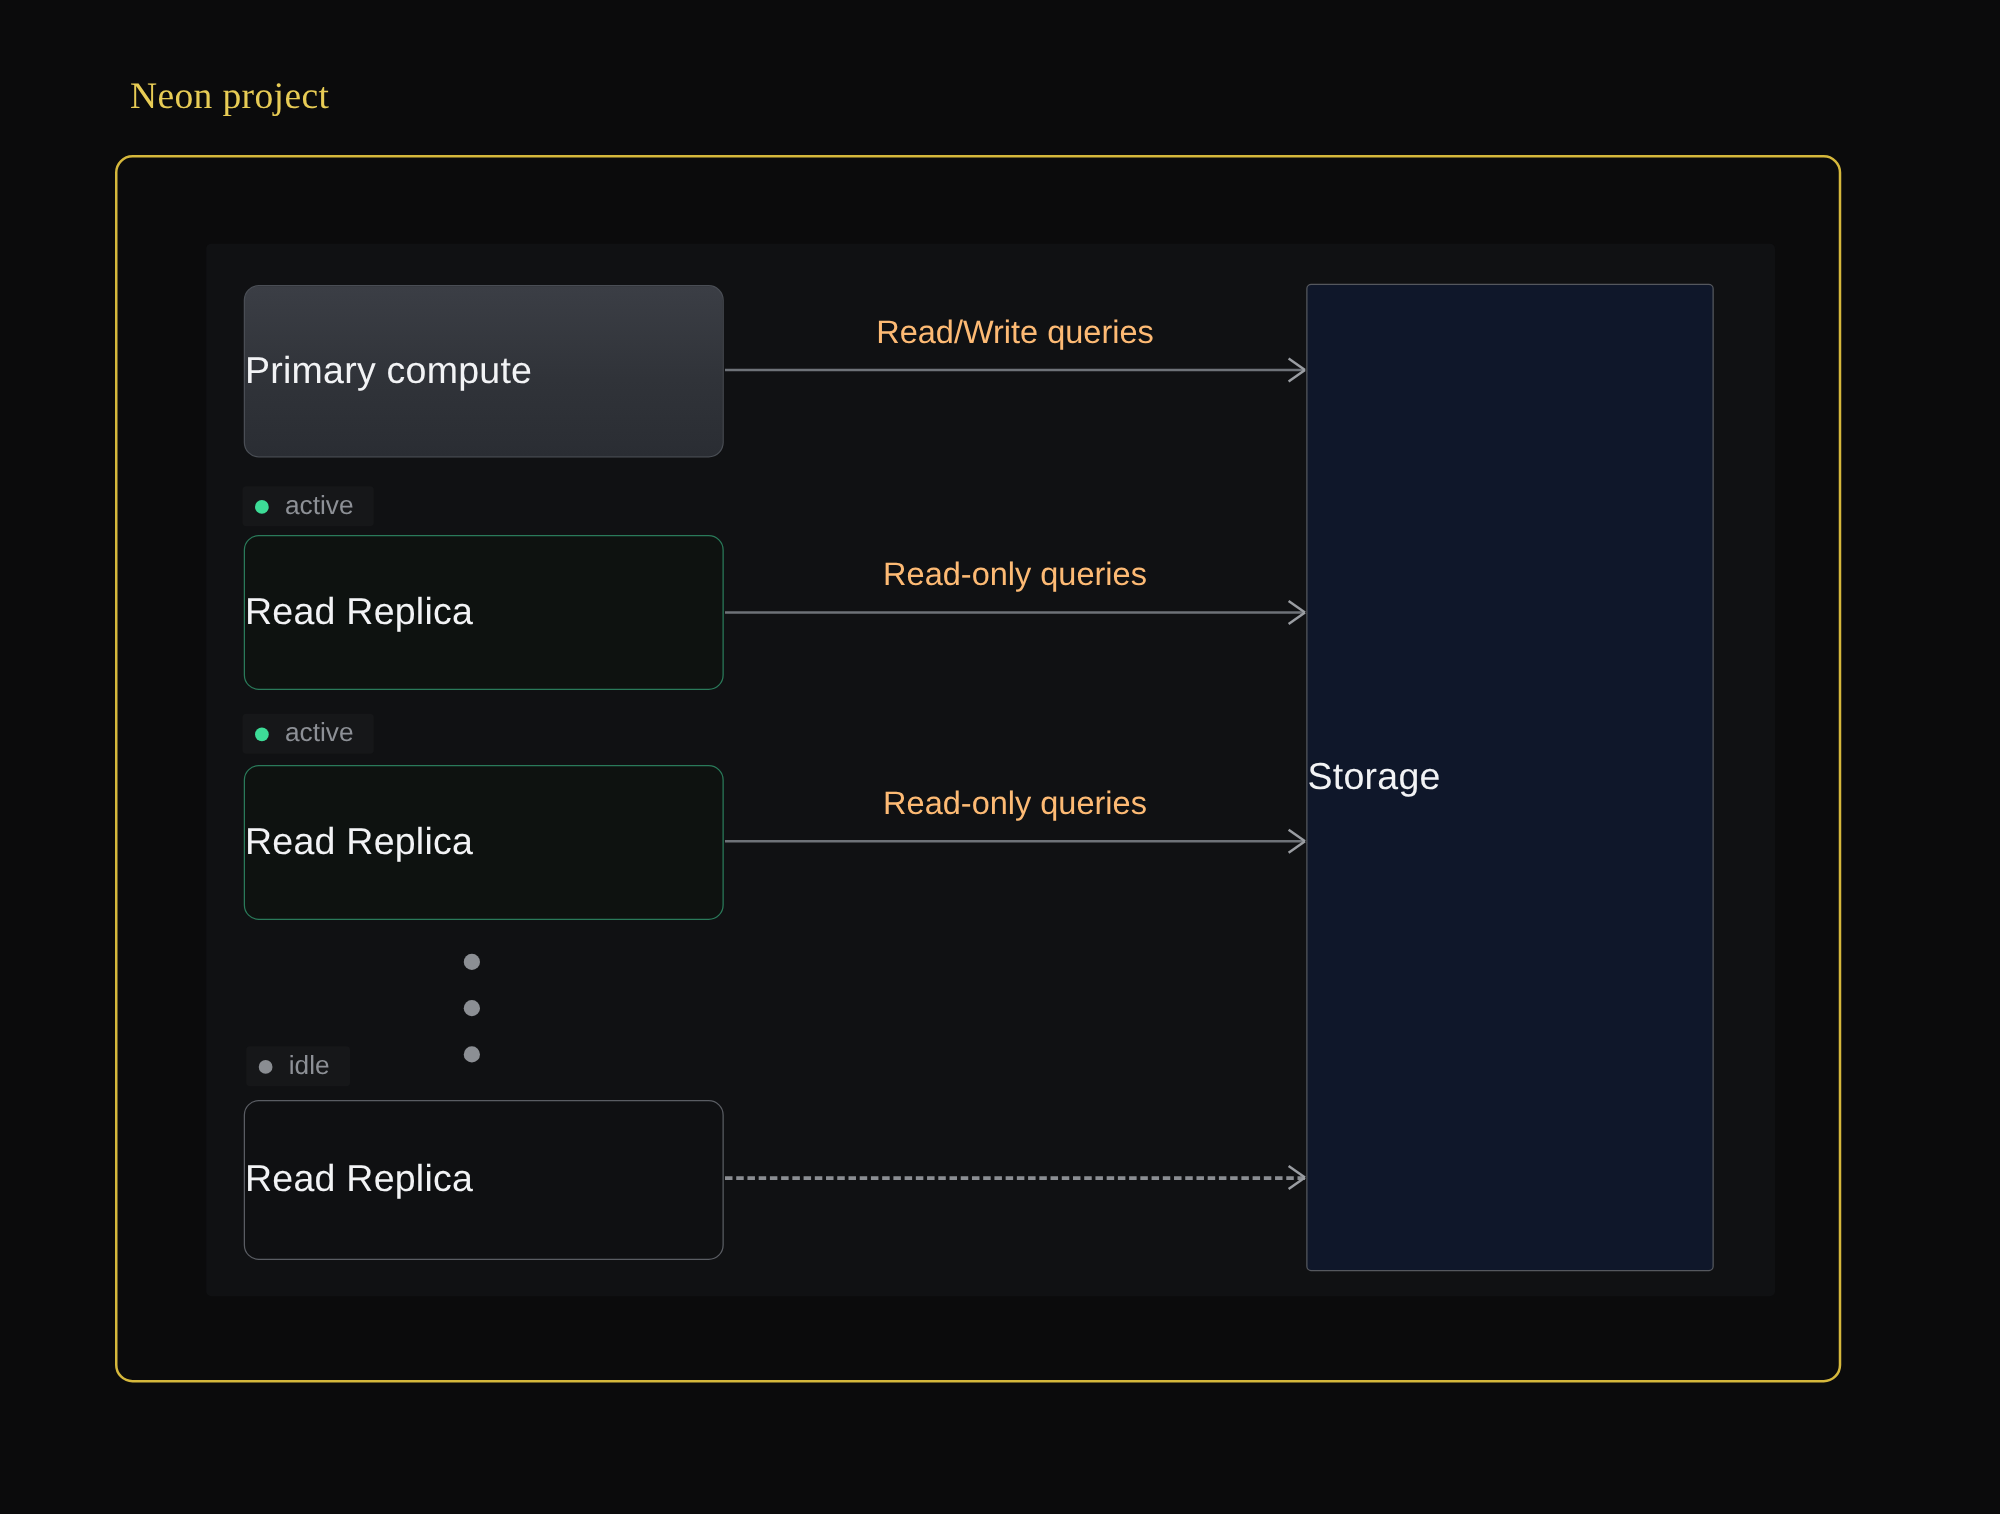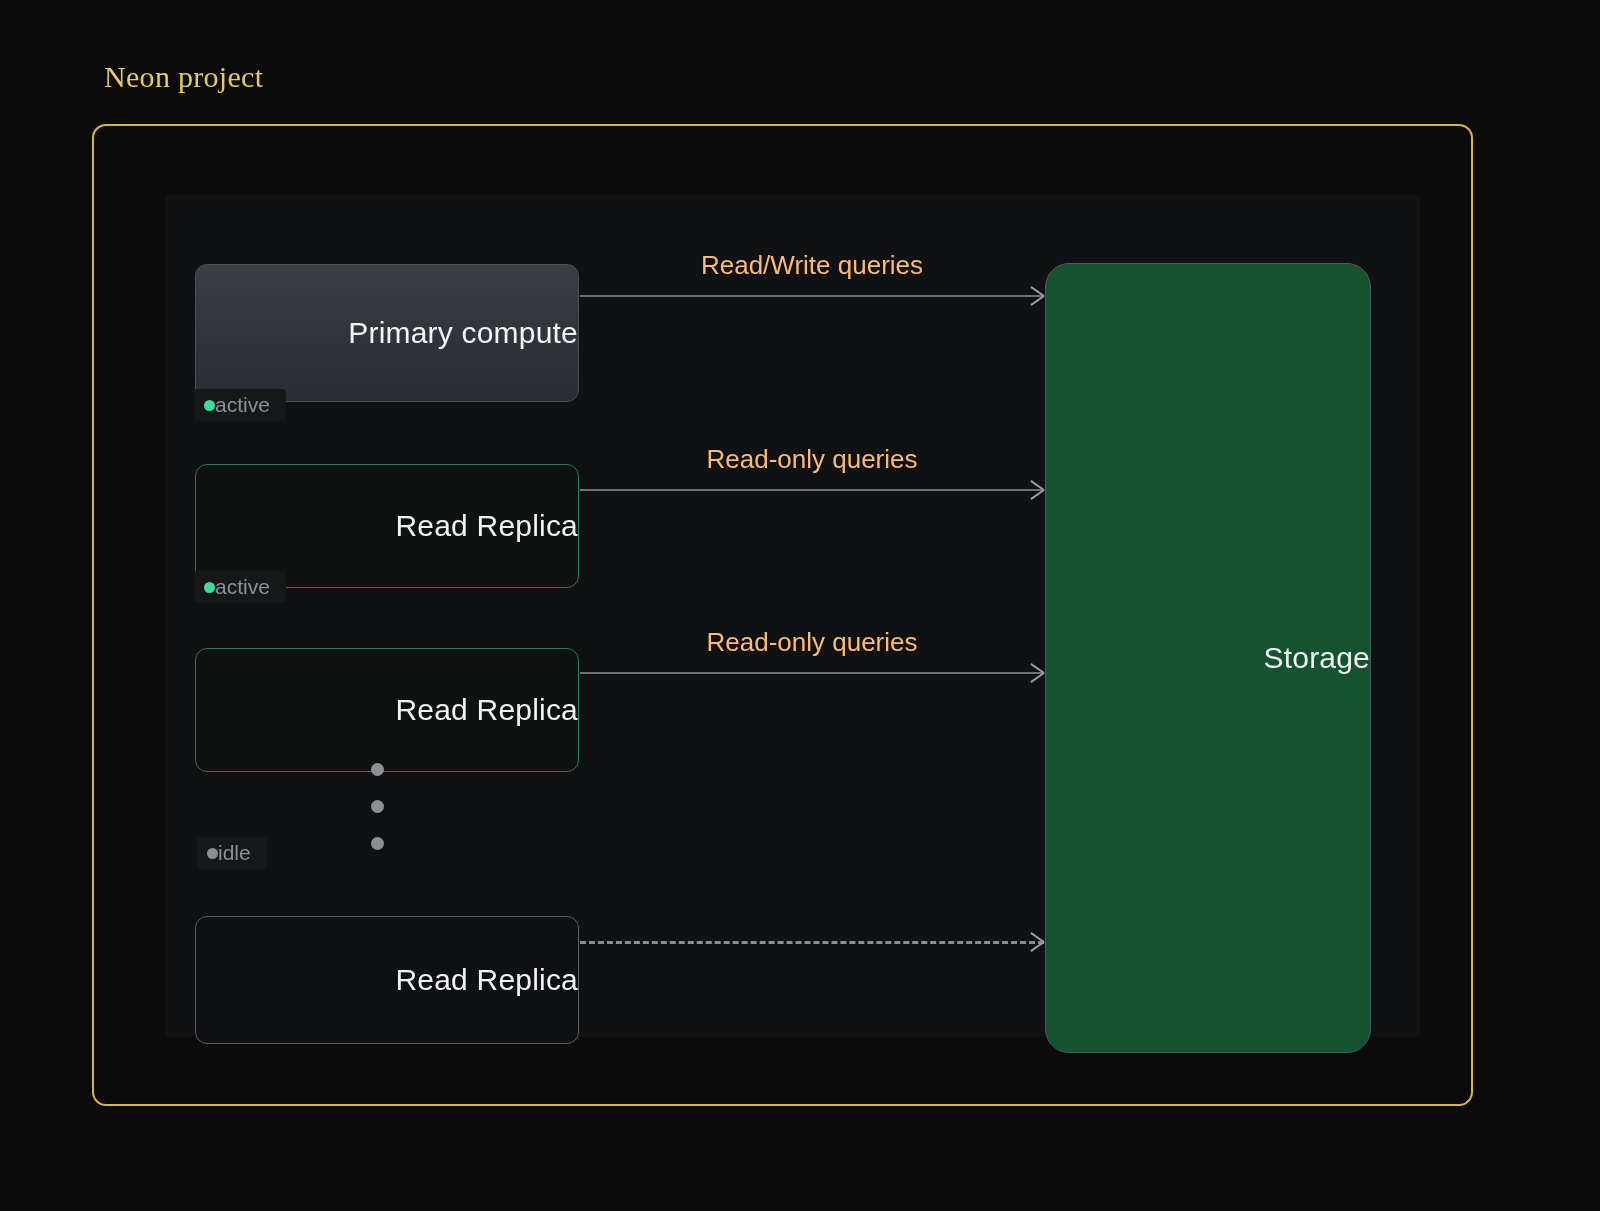--- a/index.html
+++ b/index.html
@@ -57,26 +57,25 @@
     border-radius: 4px;
   }
 
   
   .node {
     position: absolute;
     box-sizing: border-box;
     border-radius: 12px;
     display: flex;
     align-items: center;
-    justify-content: flex-end;
+    justify-content: flex-start;
     color: #f2f3f5;
     font-size: 30px;
     letter-spacing: 0.2px;
     white-space: nowrap;
-    margin-top: 36px;
   }
 
   .node.primary {
     left: 195px;
     top: 228px;
     width: 384px;
     height: 138px;
     border: 1px solid #4a4e55;
     background: linear-gradient(180deg, #3b3e45 0%, #303339 55%, #2a2d33 100%);
   }
@@ -107,31 +106,31 @@
     border: 1px solid #5a5d63;
     background: #0f1012;
   }
 
   .node.storage {
     left: 1045px;
     top: 227px;
     width: 326px;
     height: 790px;
     border: 1px solid #55585e;
-    background: #14532d;
-    border-radius: 24px;
+    background: #0f172a;
+    border-radius: 4px;
     font-size: 30px;
   }
 
   
   .badge {
     position: absolute;
     display: flex;
     align-items: center;
-    gap: 0;
+    gap: 13px;
     padding: 4px 16px 4px 10px;
     background: #161719;
     border-radius: 3px;
     font-size: 21px;
     color: #8d9096;
     white-space: nowrap;
   }
   .badge .dot {
     width: 11px;
     height: 11px;

